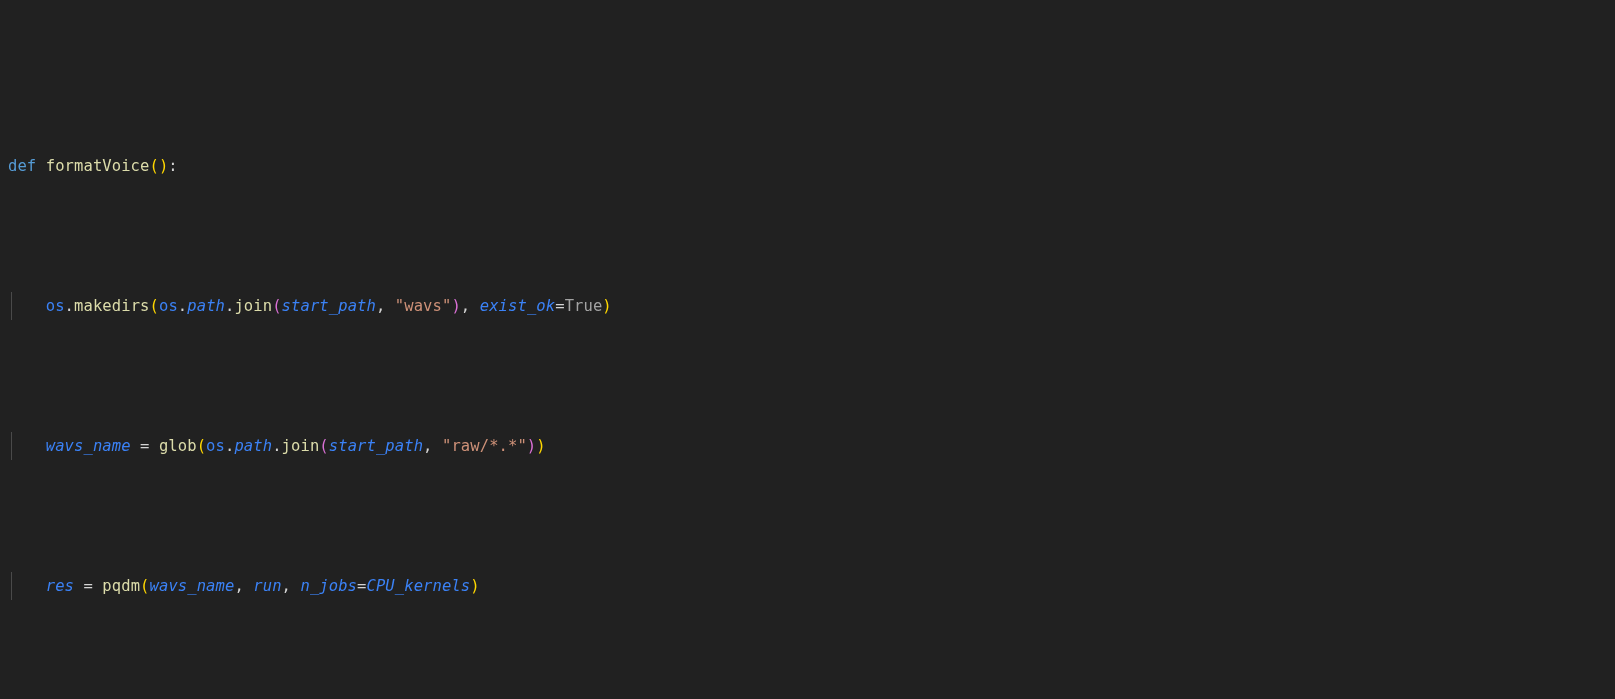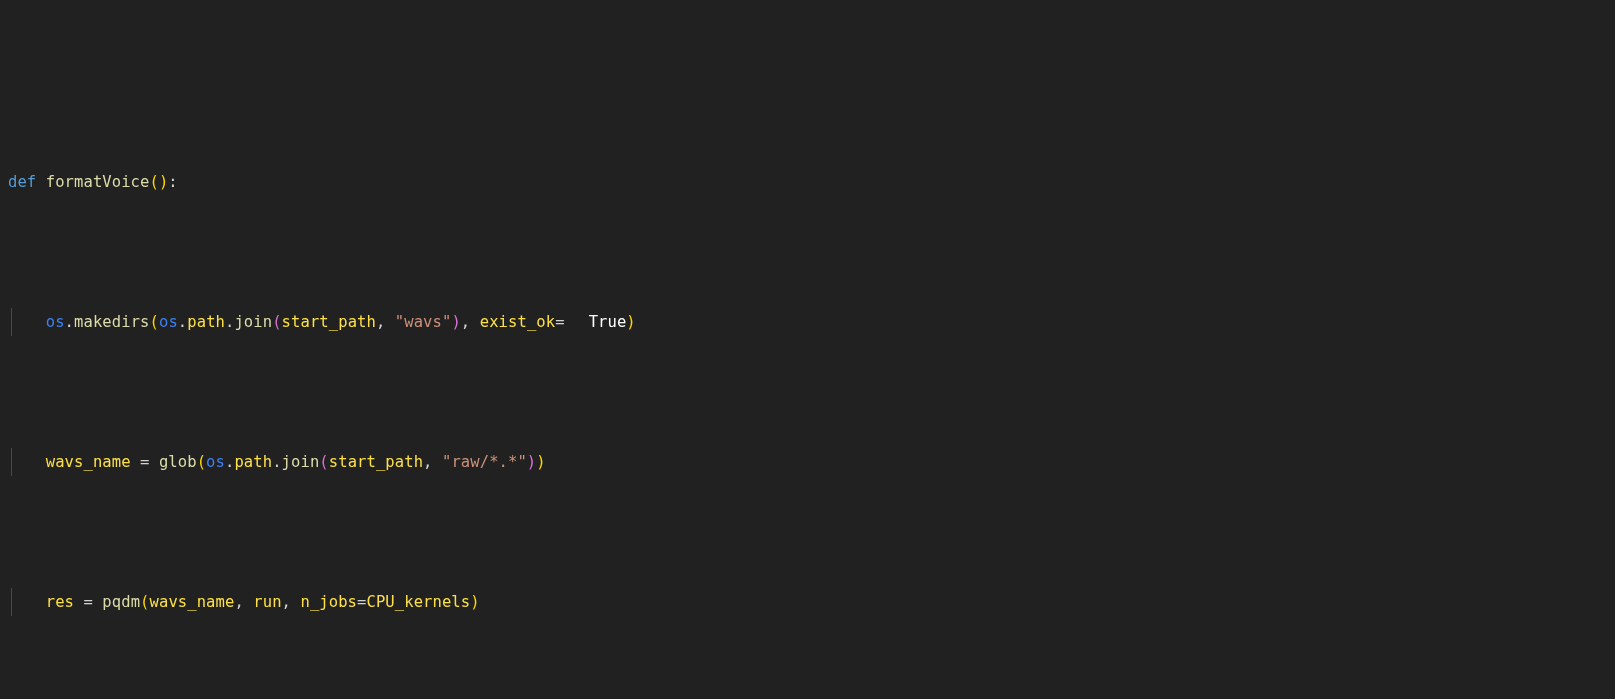--- a/index.html
+++ b/index.html
@@ -12,21 +12,21 @@
     height: 699px;
     overflow: hidden;
     font-family: "DejaVu Sans Mono", "Liberation Mono", monospace;
   }
 
   #editor {
     position: relative;
     width: 1615px;
     height: 699px;
     background: #212121;
-    padding-top: 56px;
+    padding-top: 40px;
     box-sizing: border-box;
   }
 
   .code-area {
     position: relative;
     font-size: 15.5px;
     line-height: 28px;
     white-space: pre;
     letter-spacing: 0.1px;
   }
@@ -49,24 +49,24 @@
     width: 1px;
     height: 28px;
     background: #4a4a4a;
   }
   .g1 { left: 11px; }
 
   
   .kw      { color: #569cd6; }           
   .fn      { color: #dcdcaa; }           
   .fndef   { color: #dcdcaa; }
-  .var     { color: #fde047; }           
+  .var     { color: #3b82f6; font-style: italic; }           
   .mod     { color: #3b82f6; }           
   .str     { color: #ce9178; }           
-  .bool    { color: #ffffff; margin-left: 24px; }           
+  .bool    { color: #a3a3a3; }           
   .op      { color: #d4d4d4; }
 
   
   .b1 { color: #ffd700; }   
   .b2 { color: #da70d6; }   
 
   .blank { height: 28px; }
 </style>
 </head>
 <body>

